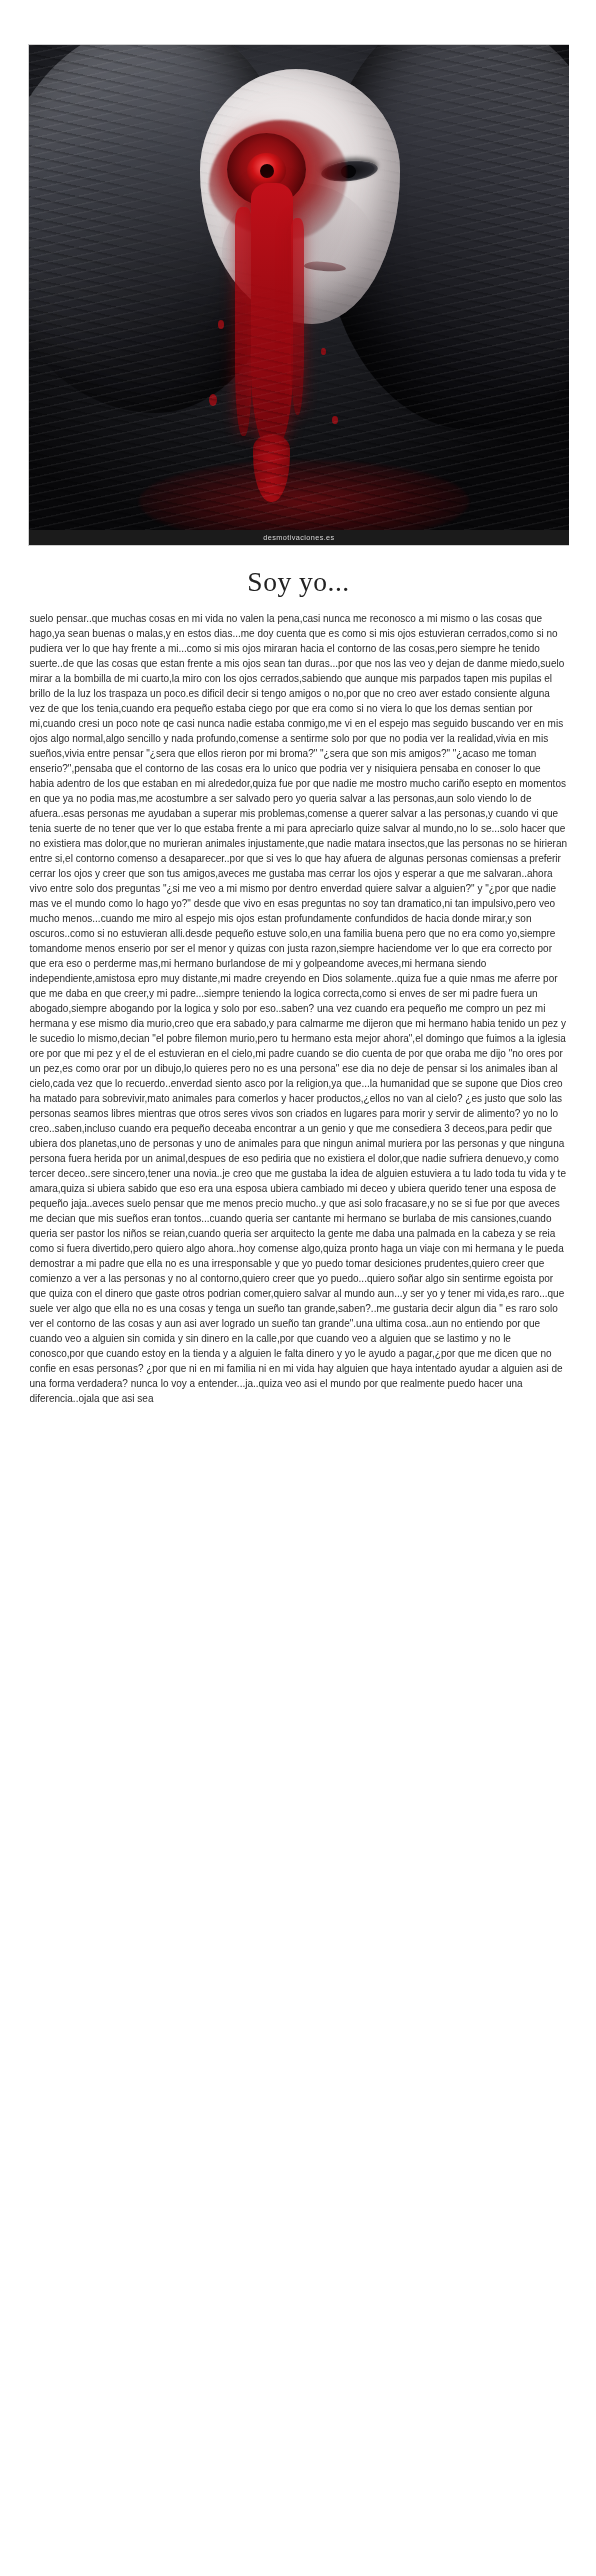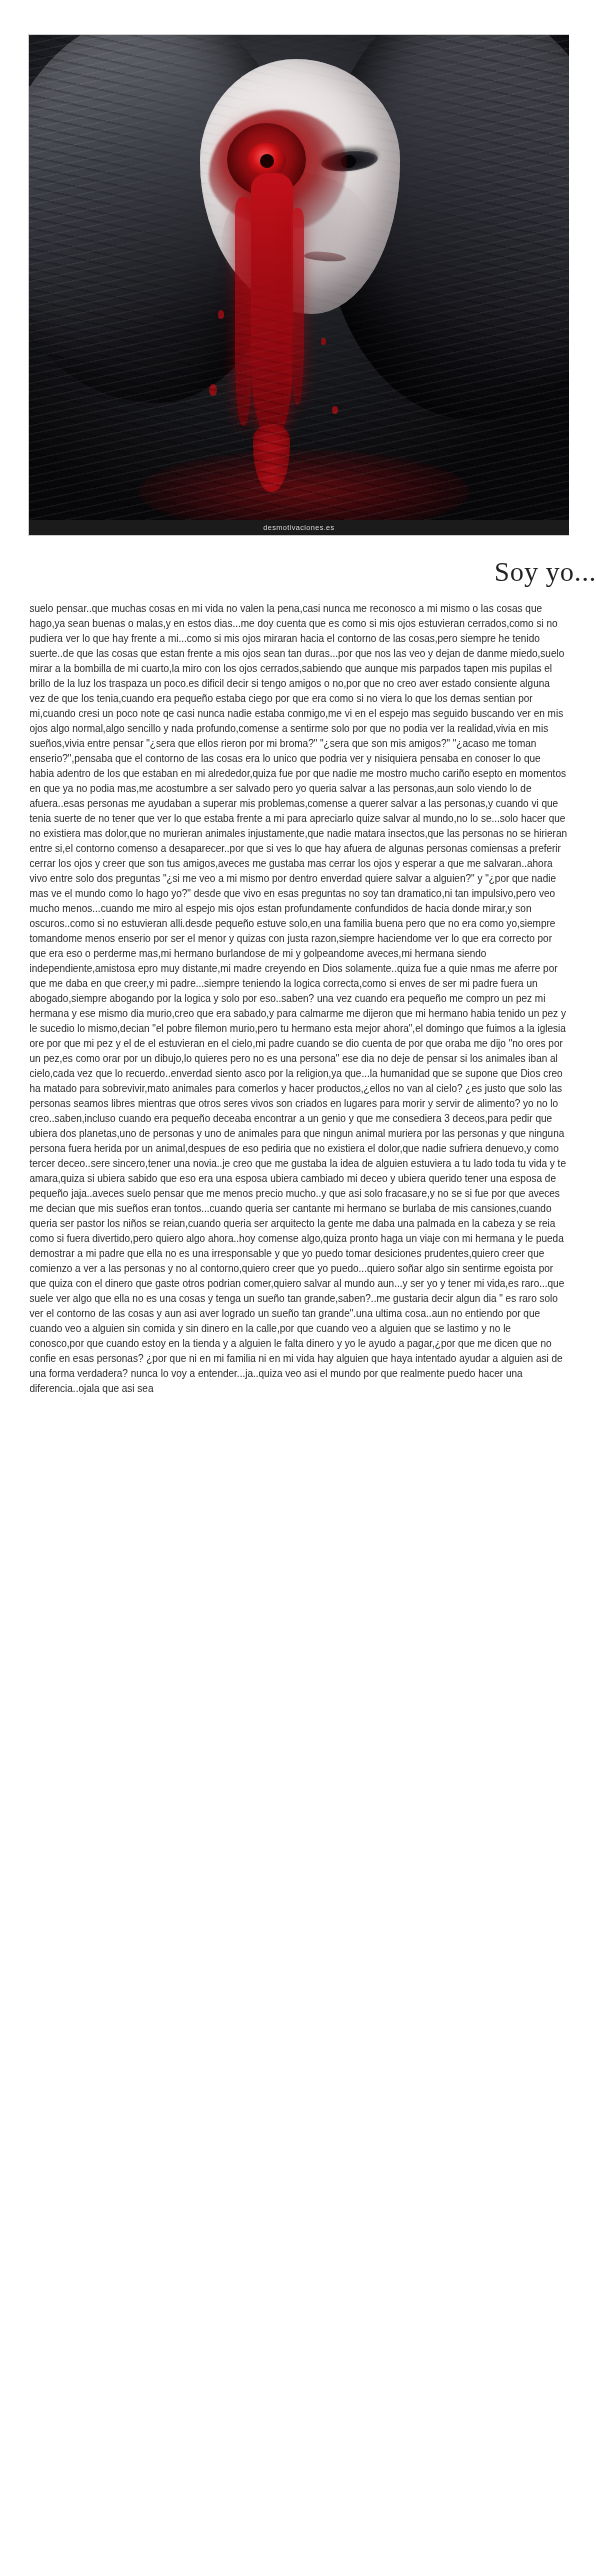--- a/index.html
+++ b/index.html
@@ -7,21 +7,21 @@
     padding: 0;
     background: #ffffff;
   }
   body {
     width: 597px;
     font-family: "Liberation Sans", sans-serif;
     color: #222222;
   }
   .page {
     width: 596px;
-    margin: 0 auto;
+    margin: 10px auto;
     padding-top: 34px;
     box-sizing: border-box;
   }
   .image-frame {
     width: 541px;
     margin: 0 auto;
     background: #ffffff;
     border: 0.9px solid #cfcfcf;
     box-sizing: border-box;
     padding: 0;
@@ -193,21 +193,21 @@
     align-items: center;
     justify-content: center;
   }
   .watermark-bar span {
     color: #d8d8d8;
     font-size: 7.3px;
     letter-spacing: 0.4px;
     font-family: "Liberation Sans", sans-serif;
   }
   .title {
-    text-align: right;
+    text-align: center;
     font-family: "Liberation Serif", serif;
     font-size: 27.5px;
     font-weight: normal;
     color: #222;
     margin: 20px 0 13px 0;
     letter-spacing: 0.5px;
   }
   .body-text {
     width: 538px;
     margin: 0 auto;

